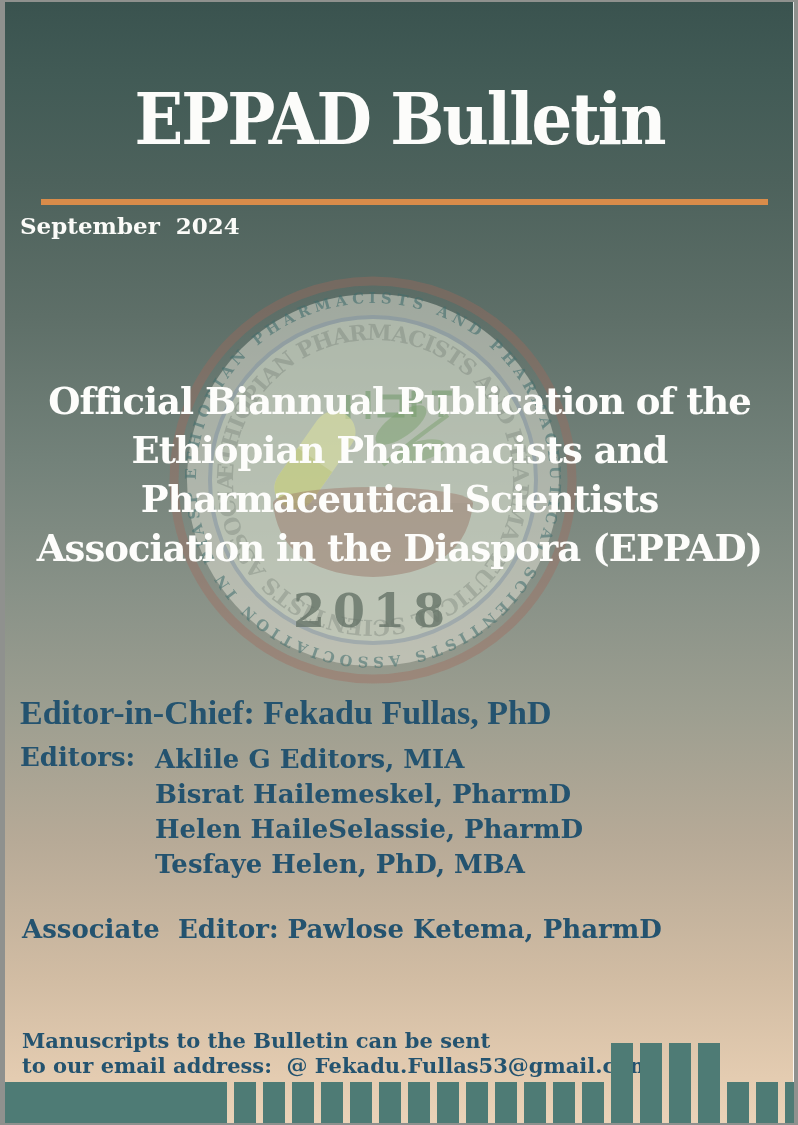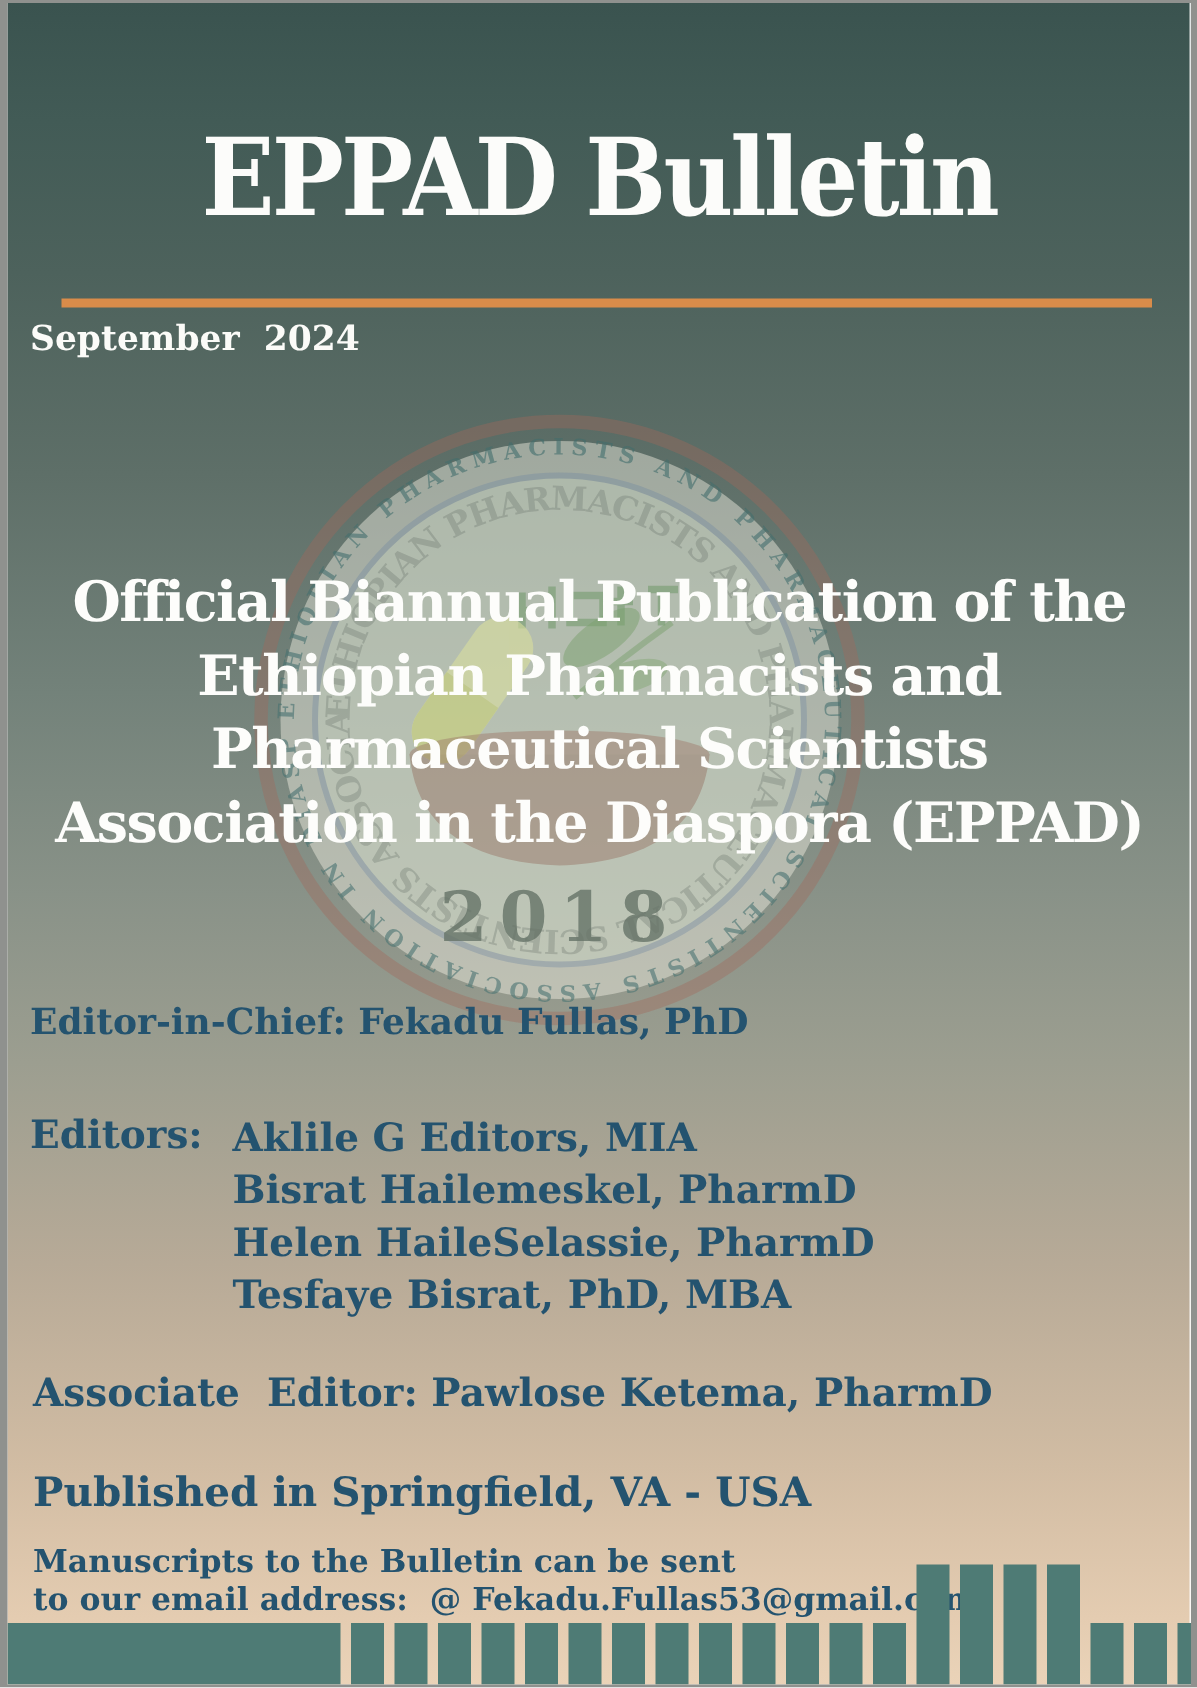--- a/index.html
+++ b/index.html
@@ -46,21 +46,21 @@
   .headline{
     position:absolute;left:0;top:352px;width:100%;
     text-align:center;
     font-size:37px;line-height:49px;font-weight:bold;
     letter-spacing:-1px;
     color:#fdfdfb;
     white-space:pre-wrap;
     margin-top:23px;
   }
   .navy{color:#24536f;font-weight:bold;}
-  .eic{position:absolute;left:15px;top:664px;font-size:24px;white-space:pre-wrap;}
+  .eic{position:absolute;left:15px;top:692px;font-size:34px;white-space:pre-wrap;font-family:Liberation Serif, serif;}
   .editors-row{position:absolute;left:15px;top:740px;display:flex;}
   .editors-label{width:135px;font-size:26px;}
   .editor-names{font-size:26px;line-height:35px;}
   .assoc{position:absolute;left:17px;top:912px;font-size:26px;white-space:pre-wrap;text-align:center;}
   .pub{position:absolute;left:17px;top:978px;font-size:27px;white-space:pre-wrap;}
   .manu{position:absolute;left:17px;top:1026px;font-size:21px;line-height:25px;white-space:pre-wrap;}
   .bars{
     position:absolute;left:0;bottom:0;width:100%;height:80px;
     display:flex;align-items:flex-end;column-gap:7px;
   }
@@ -117,26 +117,25 @@
 Association in the Diaspora (EPPAD)</div>
 
   <div class="eic navy">Editor-in-Chief: Fekadu Fullas, PhD</div>
 
   <div class="editors-row">
     <div class="editors-label navy">Editors:</div>
     <div class="editor-names navy">
       <div>Aklile G Editors, MIA</div>
       <div>Bisrat Hailemeskel, PharmD</div>
       <div>Helen HaileSelassie, PharmD</div>
-      <div>Tesfaye Bisrat, PhD, MBA</div>
+      <div>Tesfaye Helen, PhD, MBA</div>
     </div>
   </div>
 
   <div class="assoc navy">Associate  Editor: Pawlose Ketema, PharmD</div>
-  <div class="pub navy">Published in Springfield, VA - USA</div>
   <div class="manu navy">Manuscripts to the Bulletin can be sent
 to our email address:  @ Fekadu.Fullas53@gmail.com</div>
 
   <div class="bars">
     <div class="bar block"></div>
     <div class="bar s"></div>
     <div class="bar s"></div>
     <div class="bar s"></div>
     <div class="bar s"></div>
     <div class="bar s"></div>

